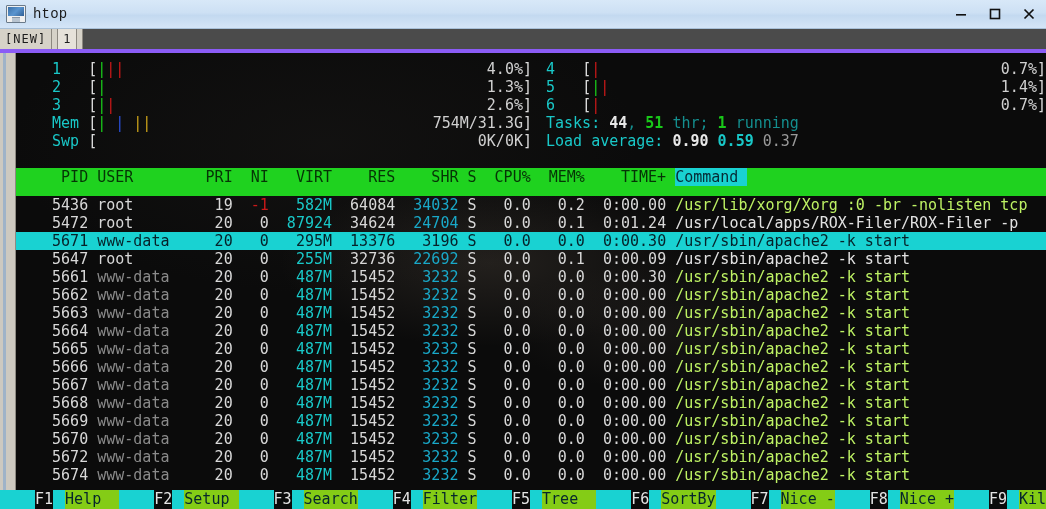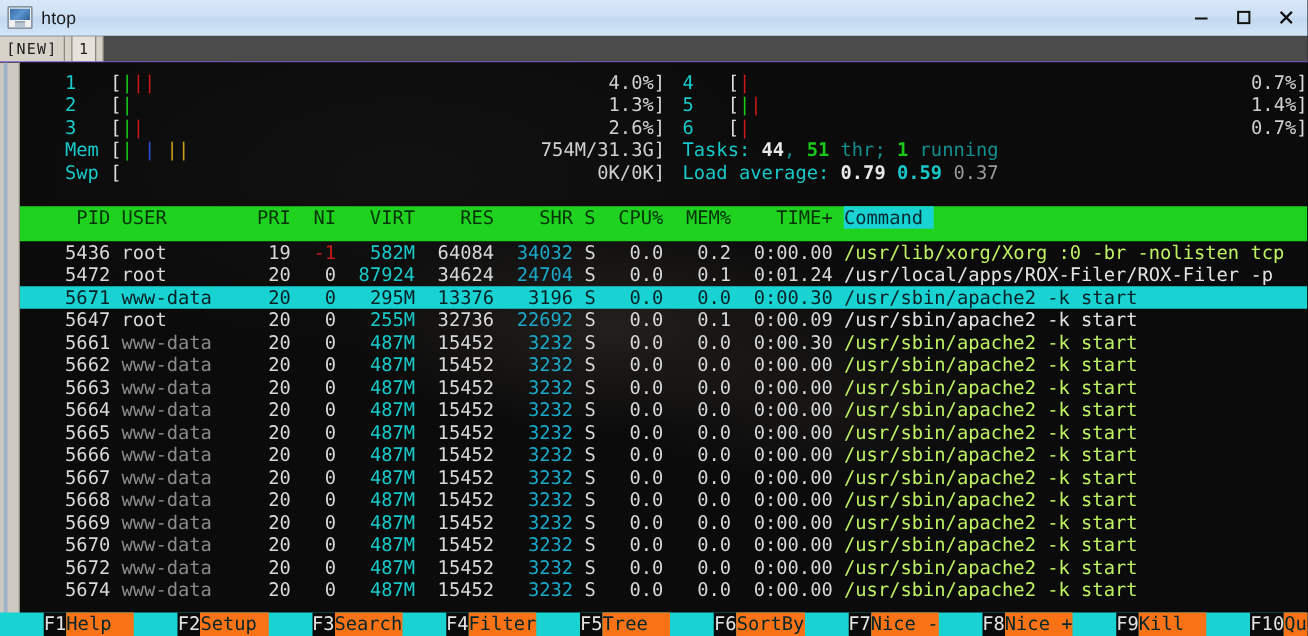--- a/index.html
+++ b/index.html
@@ -18,21 +18,21 @@
     display: flex; flex-direction: column;
   }
 
   
   .titlebar {
     height: 28px;
     background: linear-gradient(to bottom, #d8e8f8 0%, #cde0f4 45%, #c3d9f0 55%, #d4e5f7 100%);
     border-bottom: 1px solid #a8c0d8;
     display: flex; align-items: center;
     flex: 0 0 auto;
-    font-family: Liberation Sans, sans-serif;
+    font-family: Liberation Mono, monospace;
     justify-content: space-between;
   }
   .title-icon {
     width: 18px; height: 16px;
     margin-left: 6px; margin-right: 7px;
     background: #f0f0f0;
     border: 1px solid #6a7a8a;
     border-radius: 1px;
     position: relative;
     flex: 0 0 auto;
@@ -65,21 +65,21 @@
   .win-btn svg { display:block; }
 
   
   .tabstrip {
     height: 20px;
     background: #4b4b4b;
     display: flex; align-items: stretch;
     flex: 0 0 auto;
     font-family: "DejaVu Sans Mono", monospace;
     font-size: 12px;
-    border-bottom: 1px solid #8b5cf6;
+    border-bottom: 4px solid #8b5cf6;
   }
   .tab {
     background: #d6d2c8;
     color: #1c1c1c;
     display: flex; align-items: center;
     padding: 0 5px;
     border-right: 1px solid #8c8880;
     letter-spacing: 1px;
   }
   .tab.active { background: #e6e2da; }
@@ -220,22 +220,23 @@
     font-size: 15px;
     display: flex;
     z-index: 5;
   }
   .fn-key {
     background: #0b0b0b; color: #e4e4e4;
     display:inline-block;
     margin-left:35px;
   }
   .fn-lbl {
-    background: #f97316; color: #06262c;
+    background: #84cc16; color: #06262c;
     display:inline-block;
+    margin-left:12px;
   }
   .fn-fill { flex: 1 1 auto; background: #19d2d2; }
 </style>
 </head>
 <body>
 
 <div class="window">
 
   <div class="titlebar">
     <div class="title-icon"></div>
@@ -278,21 +279,21 @@
             <div class="mrow"><span class="mlabel">2   </span><span class="mbrk">[</span><span class="bars"><span class="b-green">|</span>                              </span><span class="mval">1.3%</span><span class="mbrk">]</span></div>
             <div class="mrow"><span class="mlabel">3   </span><span class="mbrk">[</span><span class="bars"><span class="b-green">|</span><span class="b-red">|</span>                             </span><span class="mval">2.6%</span><span class="mbrk">]</span></div>
             <div class="mrow"><span class="mlabel">Mem </span><span class="mbrk">[</span><span class="bars"><span class="b-green">|</span> <span class="b-blue">|</span> <span class="b-yellow">|</span><span class="b-yellow">|</span>                      </span><span class="mval">754M/31.3G</span><span class="mbrk">]</span></div>
             <div class="mrow"><span class="mlabel">Swp </span><span class="mbrk">[</span><span class="bars">                          </span><span class="mval">0K/0K</span><span class="mbrk">]</span></div>
           </div>
         <div class="meter-col right" id="meters-right">
             <div class="mrow"><span class="mlabel">4   </span><span class="mbrk">[</span><span class="bars"><span class="b-red">|</span>                              </span><span class="mval">0.7%</span><span class="mbrk">]</span></div>
             <div class="mrow"><span class="mlabel">5   </span><span class="mbrk">[</span><span class="bars"><span class="b-green">|</span><span class="b-red">|</span>                             </span><span class="mval">1.4%</span><span class="mbrk">]</span></div>
             <div class="mrow"><span class="mlabel">6   </span><span class="mbrk">[</span><span class="bars"><span class="b-red">|</span>                              </span><span class="mval">0.7%</span><span class="mbrk">]</span></div>
             <div class="infoline"><span>Tasks: </span><span class="num-b">44</span><span class="dim">, </span><span class="num-g">51</span><span class="dim"> thr; </span><span class="num-g">1</span><span class="dim"> running</span></div>
-            <div class="infoline"><span>Load average: </span><span class="num-b">0.79</span><span> </span><span class="num-c">0.59</span><span> </span><span class="grey">0.37</span></div>
+            <div class="infoline"><span>Load average: </span><span class="num-b">0.90</span><span> </span><span class="num-c">0.59</span><span> </span><span class="grey">0.37</span></div>
           </div>
       </div>
 
       <div class="proc-header" id="proc-header"><span>   PID USER        PRI  NI   VIRT    RES    SHR S  CPU%  MEM%    TIME+ </span><span class="sorted">Command </span></div>
 
       <div class="rows" id="proc-rows">
           <div class="prow"><span class="c-pid">  5436</span><span> </span><span class="c-user">root      </span><span> </span><span class="c-pri">  19</span><span> </span><span class="c-ni-neg"> -1</span><span> </span><span class="c-virt">  582M</span><span> </span><span class="c-res"> 64084</span><span> </span><span class="c-shr"> 34032</span><span> </span><span class="c-state">S</span><span> </span><span class="c-cpu">  0.0</span><span> </span><span class="c-mem">  0.2</span><span> </span><span class="c-time"> 0:00.00</span><span> </span><span class="c-cmd-green">/usr/lib/xorg/Xorg :0 -br -nolisten tcp</span></div>
           <div class="prow"><span class="c-pid">  5472</span><span> </span><span class="c-user">root      </span><span> </span><span class="c-pri">  20</span><span> </span><span class="c-ni">  0</span><span> </span><span class="c-virt"> 87924</span><span> </span><span class="c-res"> 34624</span><span> </span><span class="c-shr"> 24704</span><span> </span><span class="c-state">S</span><span> </span><span class="c-cpu">  0.0</span><span> </span><span class="c-mem">  0.1</span><span> </span><span class="c-time"> 0:01.24</span><span> </span><span class="c-cmd-plain">/usr/local/apps/ROX-Filer/ROX-Filer -p</span></div>
           <div class="prow selected"><span class="c-pid">  5671</span><span> </span><span class="c-user">www-data  </span><span> </span><span class="c-pri">  20</span><span> </span><span class="c-ni">  0</span><span> </span><span class="c-virt">  295M</span><span> </span><span class="c-res"> 13376</span><span> </span><span class="c-shr">  3196</span><span> </span><span class="c-state">S</span><span> </span><span class="c-cpu">  0.0</span><span> </span><span class="c-mem">  0.0</span><span> </span><span class="c-time"> 0:00.30</span><span> </span><span class="c-cmd-plain">/usr/sbin/apache2 -k start</span></div>
           <div class="prow"><span class="c-pid">  5647</span><span> </span><span class="c-user">root      </span><span> </span><span class="c-pri">  20</span><span> </span><span class="c-ni">  0</span><span> </span><span class="c-virt">  255M</span><span> </span><span class="c-res"> 32736</span><span> </span><span class="c-shr"> 22692</span><span> </span><span class="c-state">S</span><span> </span><span class="c-cpu">  0.0</span><span> </span><span class="c-mem">  0.1</span><span> </span><span class="c-time"> 0:00.09</span><span> </span><span class="c-cmd-plain">/usr/sbin/apache2 -k start</span></div>

